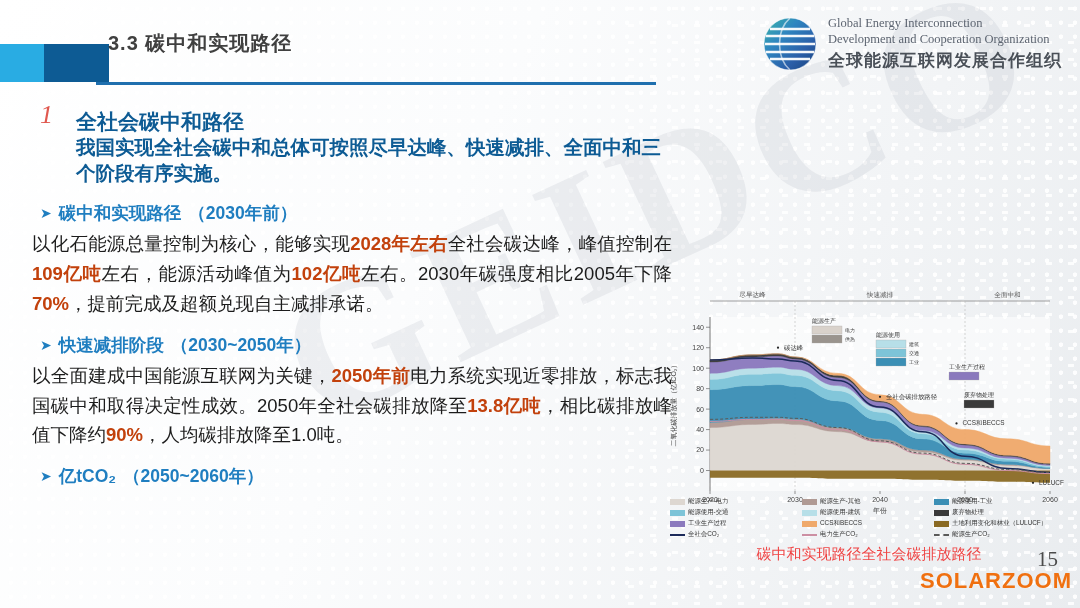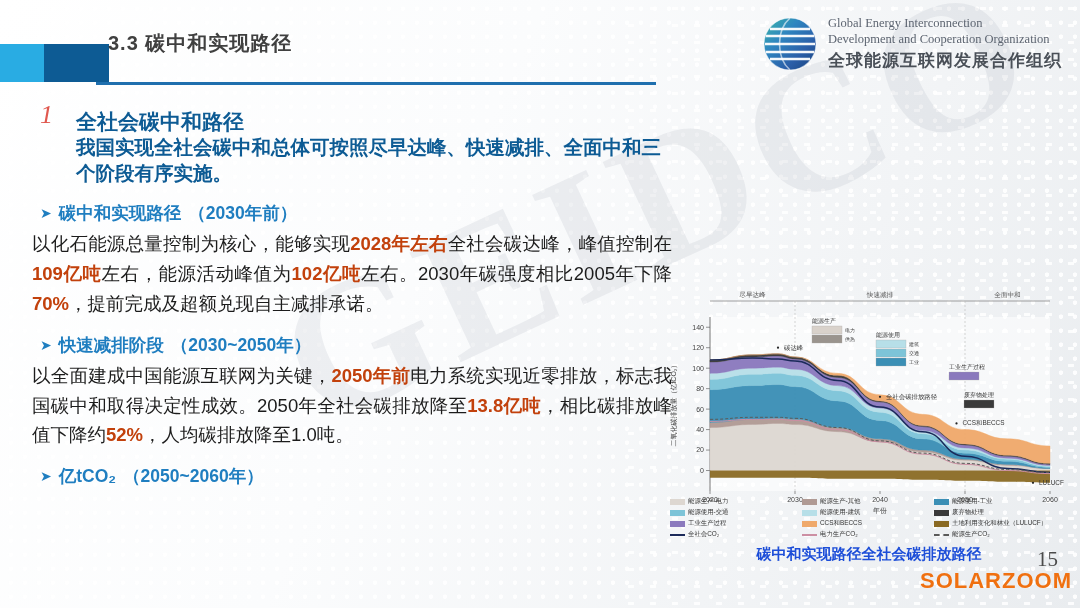--- a/index.html
+++ b/index.html
@@ -91,21 +91,21 @@
   }
   .para .hi{color:#c2410c;font-weight:bold;}
 
   
   .chart-wrap{
     position:absolute;left:664px;top:283px;width:400px;height:288px;
   }
   .chart-canvas{position:absolute;left:0;top:0;width:400px;height:250px;}
   .chart-caption{
     position:absolute;left:10px;top:262px;width:390px;
-    text-align:center;font-size:15px;font-weight:bold;color:#1d4ed8;white-space:nowrap;
+    text-align:center;font-size:15px;font-weight:normal;color:#ef4444;white-space:nowrap;
   }
   .page-no{
     position:absolute;right:22px;bottom:36px;
     font-size:21px;color:#4b4b4b;font-family:"Liberation Serif","DejaVu Serif",serif;
   }
   .solarzoom{
     position:absolute;right:8px;bottom:14px;
     font-size:22px;font-weight:bold;letter-spacing:1px;
     color:#f07010;font-family:"Liberation Sans","DejaVu Sans",sans-serif;margin-left:12px;
   }
@@ -164,21 +164,21 @@
           <span class="bullet-arrow">➤</span>
           <span>碳中和实现路径</span>
           <span class="bullet-years">（2030年前）</span>
         </div>
         <div class="para"><span>以化石能源总量控制为核心，能够实现</span><span class="hi">2028年左右</span><span>全社会碳达峰，峰值控制在</span><span class="hi">109亿吨</span><span>左右，能源活动峰值为</span><span class="hi">102亿吨</span><span>左右。2030年碳强度相比2005年下降</span><span class="hi">70%</span><span>，提前完成及超额兑现自主减排承诺。</span></div>
         <div class="bullet-head">
           <span class="bullet-arrow">➤</span>
           <span>快速减排阶段</span>
           <span class="bullet-years">（2030~2050年）</span>
         </div>
-        <div class="para"><span>以全面建成中国能源互联网为关键，</span><span class="hi">2050年前</span><span>电力系统实现近零排放，标志我国碳中和取得决定性成效。2050年全社会碳排放降至</span><span class="hi">13.8亿吨</span><span>，相比碳排放峰值下降约</span><span class="hi">52%</span><span>，人均碳排放降至1.0吨。</span></div>
+        <div class="para"><span>以全面建成中国能源互联网为关键，</span><span class="hi">2050年前</span><span>电力系统实现近零排放，标志我国碳中和取得决定性成效。2050年全社会碳排放降至</span><span class="hi">13.8亿吨</span><span>，相比碳排放峰值下降约</span><span class="hi">90%</span><span>，人均碳排放降至1.0吨。</span></div>
         <div class="bullet-head">
           <span class="bullet-arrow">➤</span>
           <span>亿tCO₂</span>
           <span class="bullet-years">（2050~2060年）</span>
         </div>
       </div>
   </div>
 
   <div class="chart-wrap">
     <svg class="chart-canvas" viewBox="0 0 400 250">

